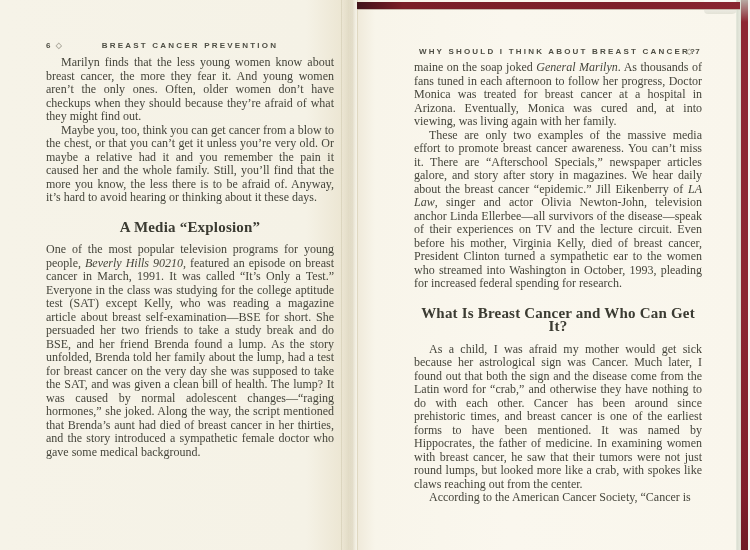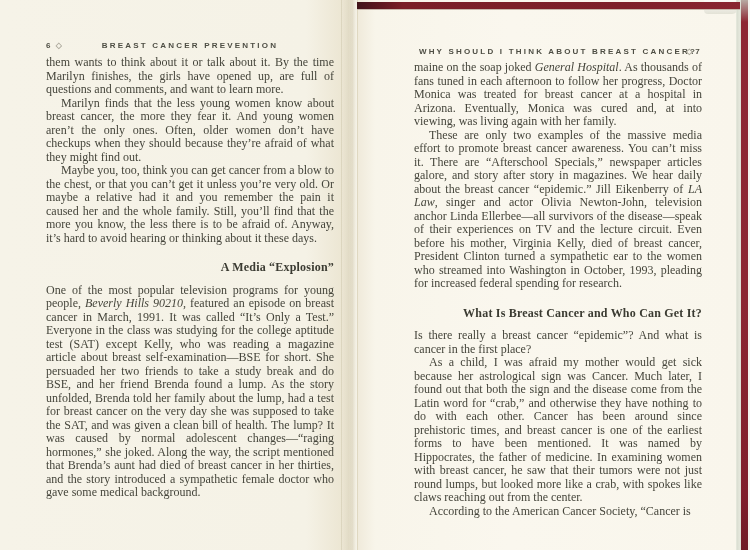--- a/index.html
+++ b/index.html
@@ -75,63 +75,61 @@
     text-align: justify;
     font-size: 12px;
     line-height: 13.5px;
     color: #45453b;
   }
   #left-page .page-body  { top: 56px; left: 46px; width: 288px; }
   #right-page .page-body { top: 61px; left: 58px; width: 288px; }
   .body-para { margin: 0; }
   .body-para.indent { text-indent: 15px; font-family: Liberation Serif, serif; }
   .section-heading {
-    font-size: 12px;
+    font-size: 15px;
     font-weight: bold;
     color: #3b3b32;
     margin: 16px 0 9px 0;
-    text-align: right;
+    text-align: center;
     text-indent: 0;
     letter-spacing: 0.2px;
   }
   em { font-style: italic; }
 </style>
 </head>
 <body>
 
 <div id="stage">
 
   <div id="left-page" class="page">
     <div class="page-header">
       <span class="header-side left">
         <span>6</span><span class="diamond">◇</span>
       </span>
       <span class="header-title">BREAST CANCER PREVENTION</span>
     </div>
     <div class="page-body">
-        <p class="body-para"><span>them wants to think about it or talk about it. By the time Marilyn finishes, the girls have opened up, are full of questions and comments, and want to learn more.</span></p>
         <p class="body-para indent"><span>Marilyn finds that the less young women know about breast cancer, the more they fear it. And young women aren’t the only ones. Often, older women don’t have checkups when they should because they’re afraid of what they might find out.</span></p>
         <p class="body-para indent"><span>Maybe you, too, think you can get cancer from a blow to the chest, or that you can’t get it unless you’re very old. Or maybe a relative had it and you remember the pain it caused her and the whole family. Still, you’ll find that the more you know, the less there is to be afraid of. Anyway, it’s hard to avoid hearing or thinking about it these days.</span></p>
         <h2 class="section-heading"><span>A Media “Explosion”</span></h2>
         <p class="body-para"><span>One of the most popular television programs for young people, </span><em>Beverly Hills 90210</em><span>, featured an episode on breast cancer in March, 1991. It was called “It’s Only a Test.” Everyone in the class was studying for the college aptitude test (SAT) except Kelly, who was reading a magazine article about breast self-examination—BSE for short. She persuaded her two friends to take a study break and do BSE, and her friend Brenda found a lump. As the story unfolded, Brenda told her family about the lump, had a test for breast cancer on the very day she was supposed to take the SAT, and was given a clean bill of health. The lump? It was caused by normal adolescent changes—“raging hormones,” she joked. Along the way, the script mentioned that Brenda’s aunt had died of breast cancer in her thirties, and the story introduced a sympathetic female doctor who gave some medical background.</span></p>
       </div>
   </div>
 
   <div id="right-page" class="page">
     <div class="page-header">
       <span class="header-title">WHY SHOULD I THINK ABOUT BREAST CANCER?</span>
       <span class="header-side right">
         <span class="diamond">◇</span><span>7</span>
       </span>
     </div>
     <div class="page-body">
-        <p class="body-para"><span>maine on the soap joked </span><em>General Hospital</em><span>. As thousands of fans tuned in each afternoon to follow her progress, Doctor Monica was treated for breast cancer at a hospital in Arizona. Eventually, Monica was cured and, at into viewing, was living again with her family.</span></p>
+        <p class="body-para"><span>maine on the soap joked </span><em>General Marilyn</em><span>. As thousands of fans tuned in each afternoon to follow her progress, Doctor Monica was treated for breast cancer at a hospital in Arizona. Eventually, Monica was cured and, at into viewing, was living again with her family.</span></p>
         <p class="body-para indent"><span>These are only two examples of the massive media effort to promote breast cancer awareness. You can’t miss it. There are “Afterschool Specials,” newspaper articles galore, and story after story in magazines. We hear daily about the breast cancer “epidemic.” Jill Eikenberry of </span><em>LA Law</em><span>, singer and actor Olivia Newton-John, television anchor Linda Ellerbee—all survivors of the disease—speak of their experiences on TV and the lecture circuit. Even before his mother, Virginia Kelly, died of breast cancer, President Clinton turned a sympathetic ear to the women who streamed into Washington in October, 1993, pleading for increased federal spending for research.</span></p>
         <h2 class="section-heading"><span>What Is Breast Cancer and Who Can Get It?</span></h2>
-        <p class="body-para"><span>Is there really a breast cancer “epidemic”? And what is cancer in the first place?</span></p>
         <p class="body-para indent"><span>As a child, I was afraid my mother would get sick because her astrological sign was Cancer. Much later, I found out that both the sign and the disease come from the Latin word for “crab,” and otherwise they have nothing to do with each other. Cancer has been around since prehistoric times, and breast cancer is one of the earliest forms to have been mentioned. It was named by Hippocrates, the father of medicine. In examining women with breast cancer, he saw that their tumors were not just round lumps, but looked more like a crab, with spokes like claws reaching out from the center.</span></p>
         <p class="body-para indent"><span>According to the American Cancer Society, “Cancer is</span></p>
       </div>
   </div>
 
   <div id="page-gutter"></div>
   <div id="corner-page-stack"></div>
   <div id="page-edge-stack"></div>
   <div id="cover-right-edge"></div>
   <div id="outer-right-sliver"></div>

